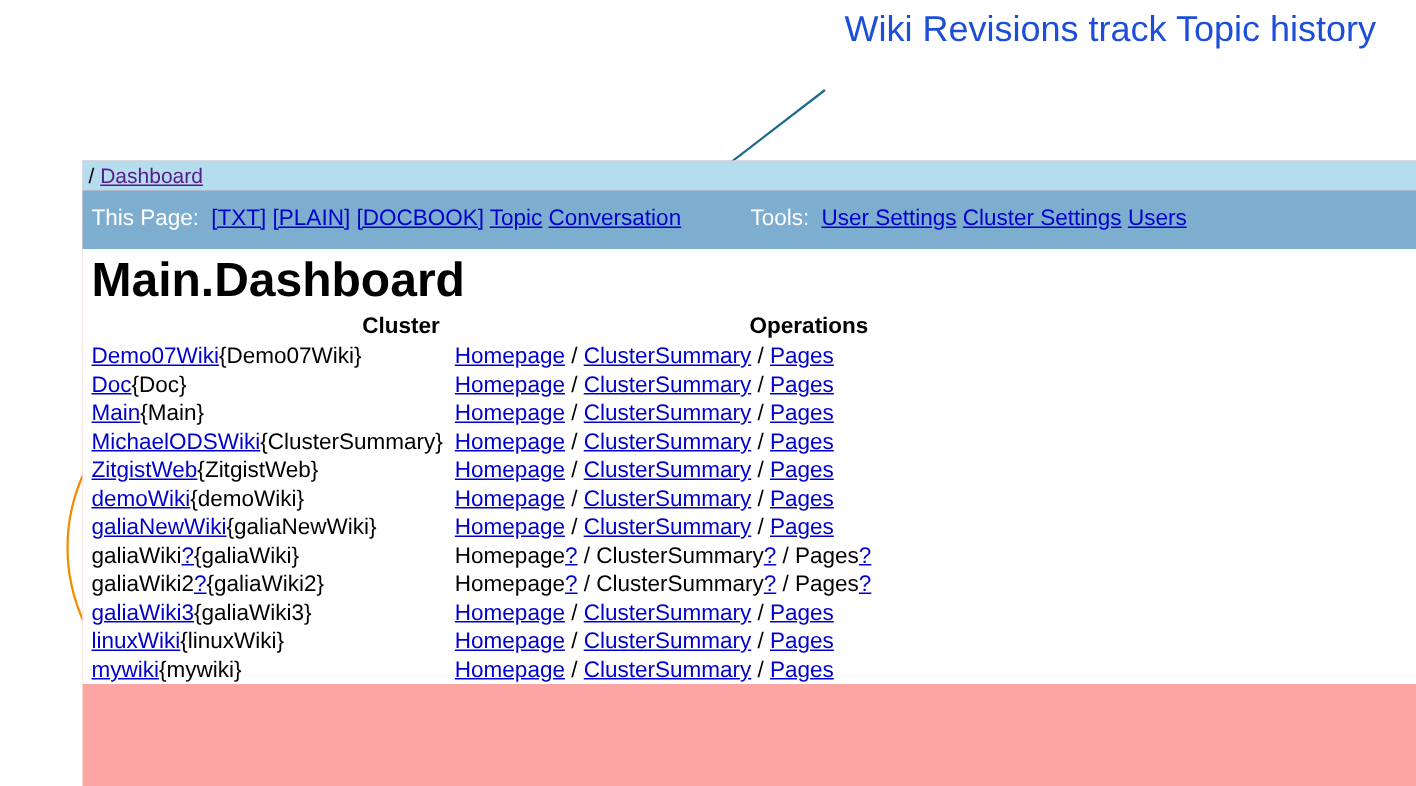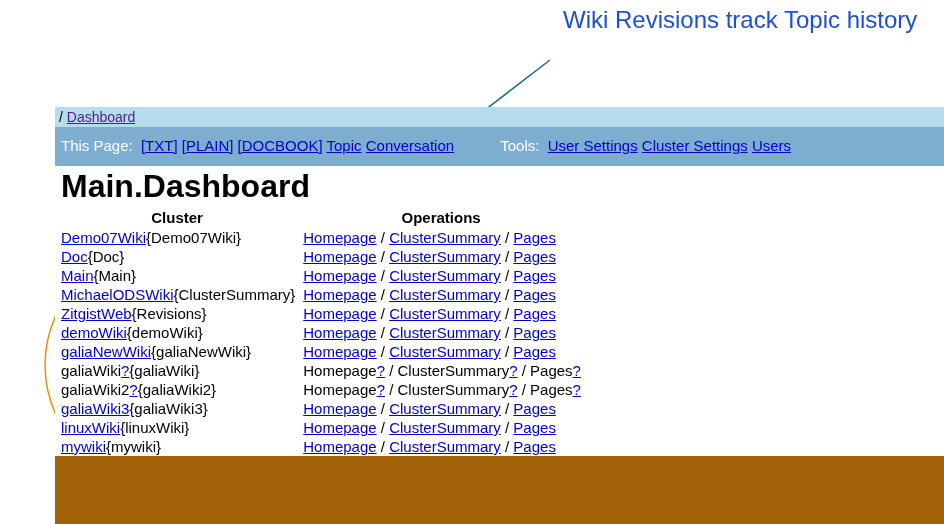--- a/index.html
+++ b/index.html
@@ -27,21 +27,21 @@
     margin-left: 23px;
   }
   .arrow-svg { position: absolute; top: 0; left: 0; pointer-events:none; }
   .ellipse-svg { position: absolute; top: 0; left: 0; pointer-events:none; }
   .page-wrap {
     position: absolute;
     top: 107px;
     left: 55px;
     right: 0;
     bottom: 0;
-    background: #a16207;
+    background: #fca5a5;
   }
   .breadcrumb-bar {
     background: #b6dded;
     padding: 2px 4px;
     font-size: 14px;
   }
   .mid-bar {
     background: #7daecf;
     color: #fff;
     padding: 10px 6px 12px 6px;
@@ -58,21 +58,21 @@
     margin: 0 0 2px 0;
     font-size: 32px;
     font-weight: bold;
   }
   table.cluster {
     border-collapse: collapse;
     font-size: 15px;
   }
   table.cluster th {
     font-weight: bold;
-    text-align: center;
+    text-align: right;
     padding: 2px 10px 2px 0;
   }
   table.cluster td {
     padding: 1px 8px 1px 0;
     white-space: nowrap;
     vertical-align: top;
     margin-top: 16px;
   }
   .q { color: #0000cc; text-decoration: underline; }
   .sep { color: #000; }
@@ -138,21 +138,21 @@
           </tr>
           <tr>
             <td><a href="#">Main</a><span>{Main}</span></td>
             <td><a href="#">Homepage</a><span class="sep"> / </span><a href="#">ClusterSummary</a><span class="sep"> / </span><a href="#">Pages</a></td>
           </tr>
           <tr>
             <td><a href="#">MichaelODSWiki</a><span>{ClusterSummary}</span></td>
             <td><a href="#">Homepage</a><span class="sep"> / </span><a href="#">ClusterSummary</a><span class="sep"> / </span><a href="#">Pages</a></td>
           </tr>
           <tr>
-            <td><a href="#">ZitgistWeb</a><span>{Revisions}</span></td>
+            <td><a href="#">ZitgistWeb</a><span>{ZitgistWeb}</span></td>
             <td><a href="#">Homepage</a><span class="sep"> / </span><a href="#">ClusterSummary</a><span class="sep"> / </span><a href="#">Pages</a></td>
           </tr>
           <tr>
             <td><a href="#">demoWiki</a><span>{demoWiki}</span></td>
             <td><a href="#">Homepage</a><span class="sep"> / </span><a href="#">ClusterSummary</a><span class="sep"> / </span><a href="#">Pages</a></td>
           </tr>
           <tr>
             <td><a href="#">galiaNewWiki</a><span>{galiaNewWiki}</span></td>
             <td><a href="#">Homepage</a><span class="sep"> / </span><a href="#">ClusterSummary</a><span class="sep"> / </span><a href="#">Pages</a></td>
           </tr>

